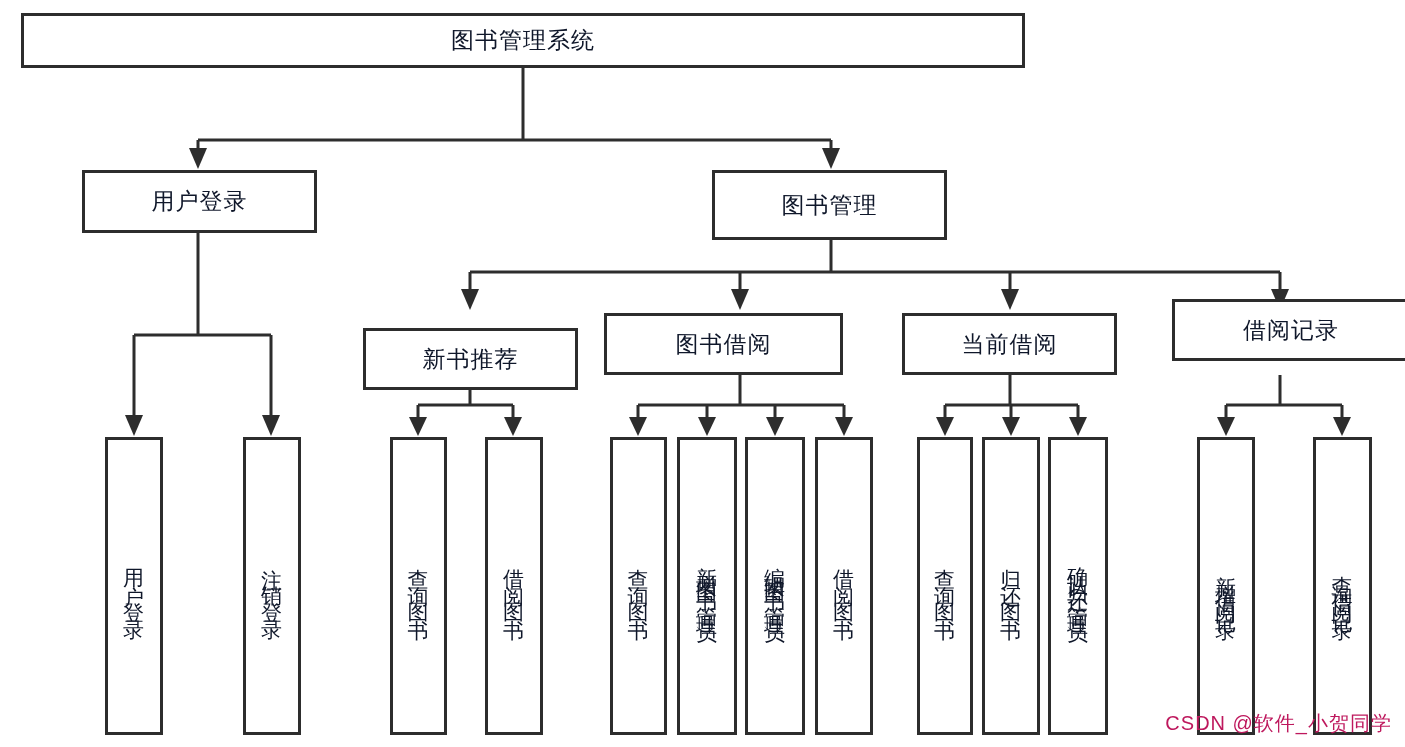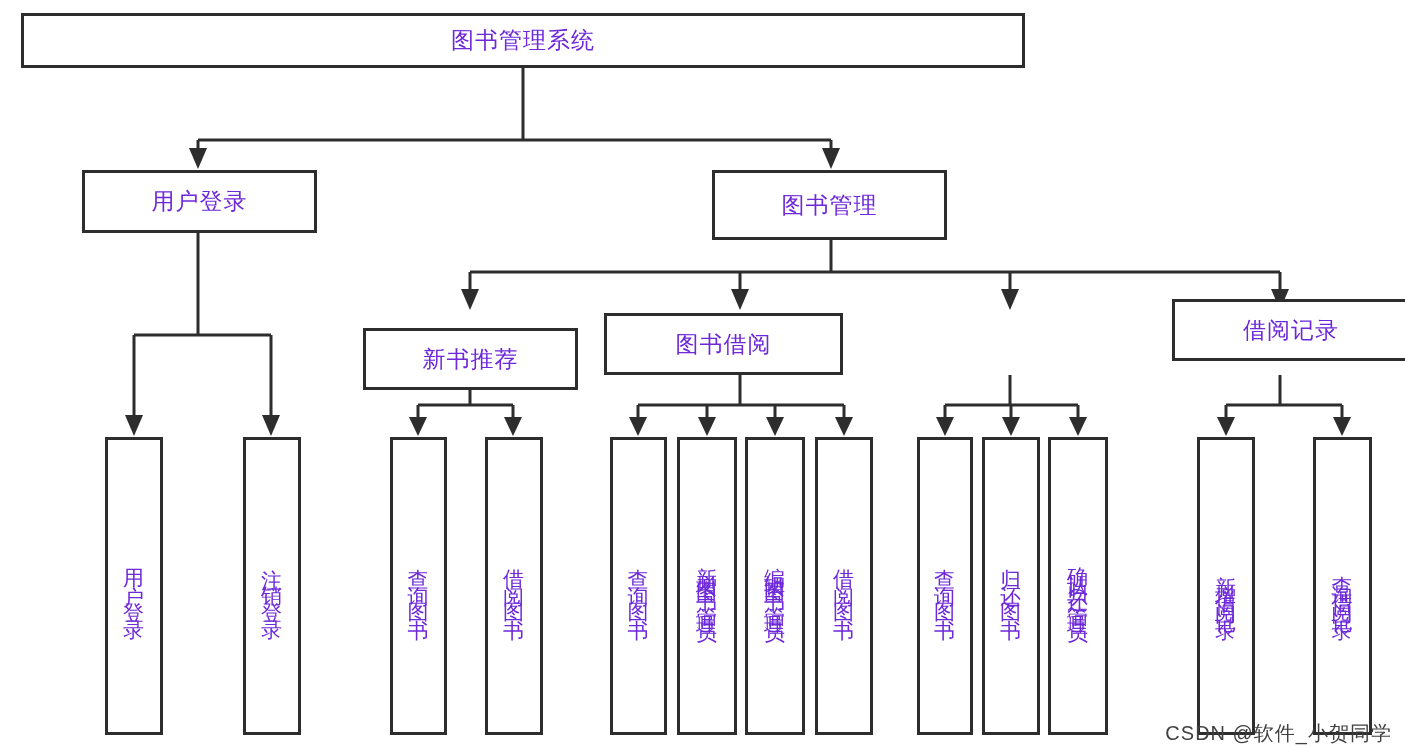--- a/index.html
+++ b/index.html
@@ -22,43 +22,43 @@
     height: 747px;
   }
   .box {
     position: absolute;
     box-sizing: border-box;
     border: 3px solid #2d2d2d;
     background: #ffffff;
     display: flex;
     align-items: center;
     justify-content: center;
-    color: #6d28d9;
+    color: #0f172a;
   }
   .hlabel {
     font-size: 23px;
     letter-spacing: 1px;
     white-space: nowrap;
   }
   .leaf .vlabel {
     writing-mode: vertical-rl;
     text-orientation: mixed;
     font-size: 21px;
     line-height: 1;
     white-space: nowrap;
   }
   .vlabel.sp-short  { letter-spacing: 17px; }
   .vlabel.sp-medium { letter-spacing: 9px; }
   .vlabel.sp-long   { letter-spacing: 8px; }
   .watermark {
     position: absolute;
     right: 13px;
-    bottom: 0;
+    bottom: 10px;
     font-size: 20px;
-    color: #404040;
+    color: #be185d;
     letter-spacing: 1px;
     white-space: nowrap;
   }
 </style>
 </head>
 <body>
 
 <div class="stage">
 
   <svg class="connectors" viewBox="0 0 1405 747" xmlns="http://www.w3.org/2000/svg">
@@ -111,20 +111,23 @@
   <div class="box" style="left:712px;top:170px;width:235px;height:70px">
     <span class="hlabel">图书管理</span>
   </div>
 
   <div class="box" style="left:363px;top:328px;width:215px;height:62px">
     <span class="hlabel">新书推荐</span>
   </div>
   <div class="box" style="left:604px;top:313px;width:239px;height:62px">
     <span class="hlabel">图书借阅</span>
   </div>
+  <div class="box" style="left:902px;top:313px;width:215px;height:62px">
+    <span class="hlabel">当前借阅</span>
+  </div>
   <div class="box" style="left:1172px;top:299px;width:238px;height:62px">
     <span class="hlabel">借阅记录</span>
   </div>
 
   <div class="box leaf" style="left:105px;top:437px;width:58px;height:298px">
     <div class="vlabel sp-short">用户登录</div>
   </div>
   <div class="box leaf" style="left:243px;top:437px;width:58px;height:298px">
     <div class="vlabel sp-short">注销登录</div>
   </div>

